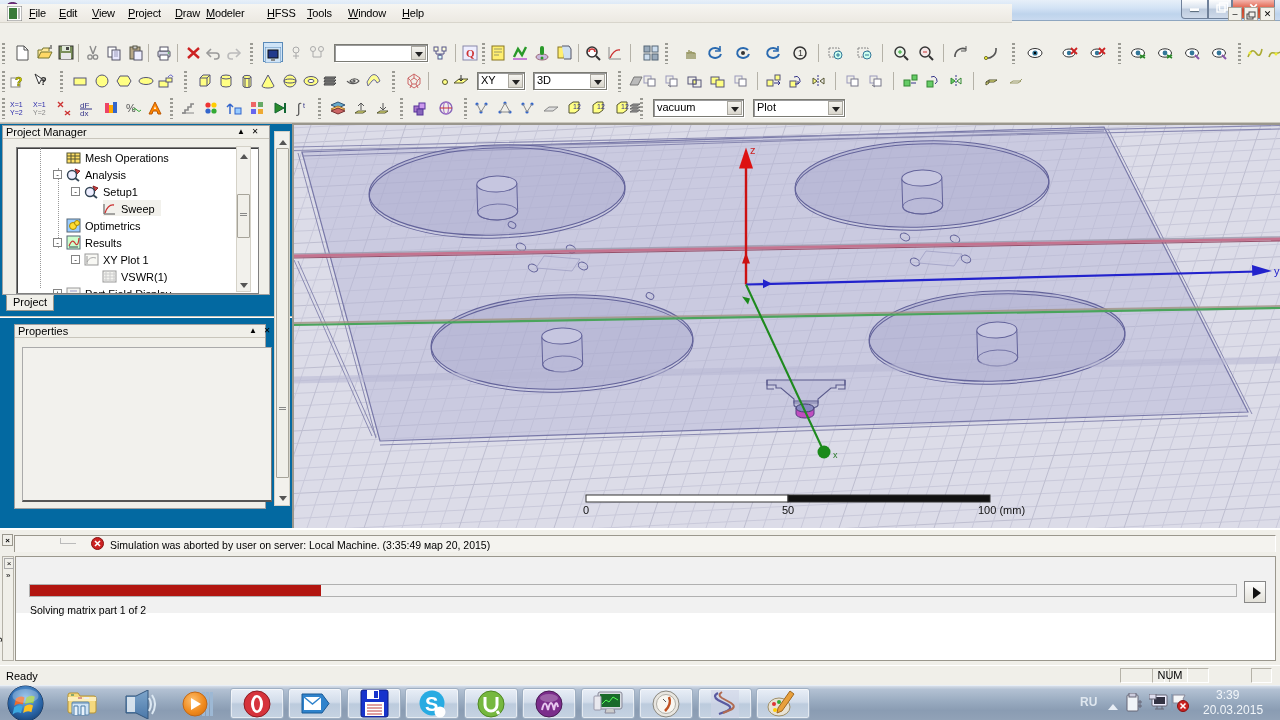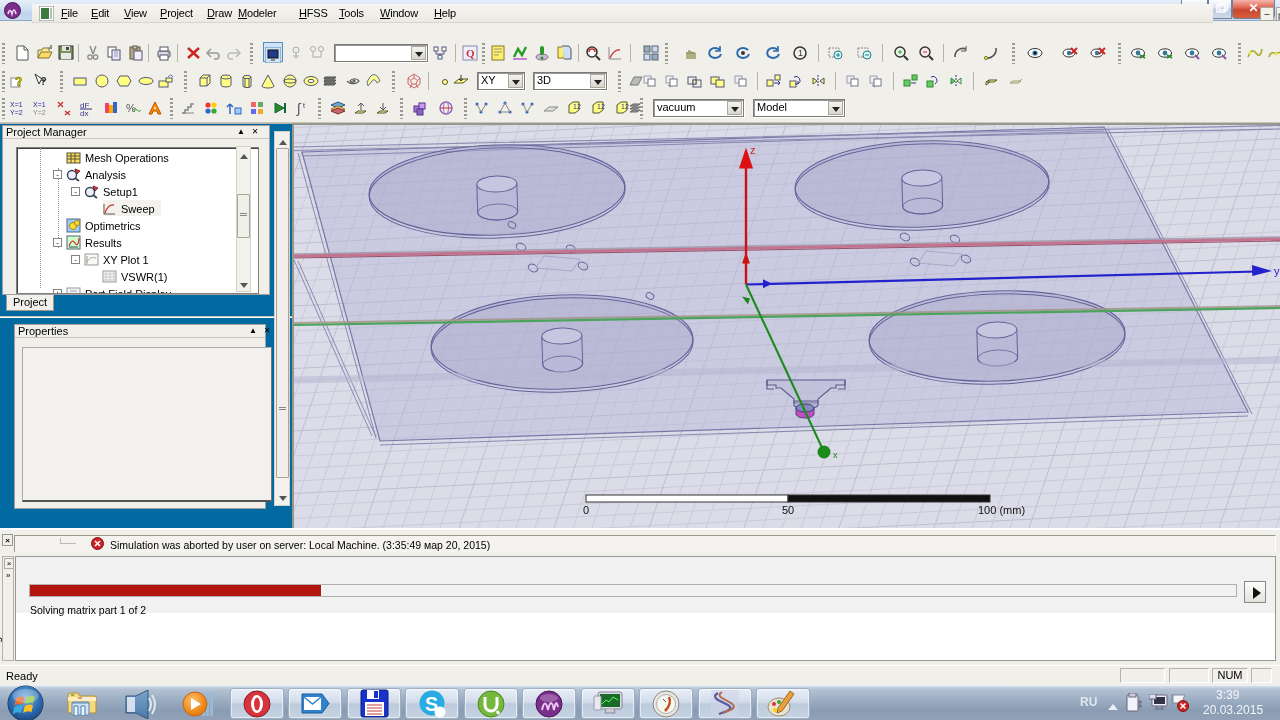--- a/index.html
+++ b/index.html
@@ -9,21 +9,21 @@
 #titlebar { left:0; top:0; width:1280px; height:21px;
   background:linear-gradient(180deg,#e7eff9 0%,#d3e3f5 40%,#bed4ec 70%,#c9daf0 100%);
   border-bottom:1px solid #8ea6c0; }
 #titletext { left:29px; top:3px; font-size:13px; color:#111; white-space:nowrap; }
 .winbtn { top:0px; width:29px; height:19px; border:1px solid #70819a; border-top:none; border-radius:0 0 4px 4px;
   background:linear-gradient(180deg,#fdfdfd 0%,#d8e2ee 45%,#bccadd 50%,#cfdaea 100%); }
 #btnclose { background:linear-gradient(180deg,#f5b6ad 0%,#e26a55 40%,#c8442c 55%,#d8603f 100%); width:43px;}
 .winbtn span { display:block; text-align:center; font-size:9px; line-height:16px; color:#fff; font-weight:bold;}
 #btnclose span { color:#fff; font-size:12px;}
 
-#menubar { left:0; top:4px; width:1181px; height:19px; background:linear-gradient(180deg,#f6f5f1,#ece9e2); border-bottom:1px solid #d8d5cc;margin-left:32px;}
+#menubar { left:0; top:4px; width:1012px; height:19px; background:linear-gradient(180deg,#f6f5f1,#ece9e2); border-bottom:1px solid #d8d5cc;}
 .menuitem { position:absolute; top:3px; font-size:11px; letter-spacing:-0.2px; color:#000; }
 .menuitem u { text-decoration:underline; }
 
 .tbrow { left:0; width:1280px; background:#f0efe9; }
 #tb1 { top:40px; height:27px; }
 #tb2 { top:67px; height:28px; }
 #tb3 { top:95px; height:28px; border-bottom:1px solid #c9c6bc;}
 .grip { position:absolute; width:3px; background:repeating-linear-gradient(180deg,#9a9a93 0 2px,#f0efe9 2px 4px); }
 .vsep { position:absolute; width:1px; background:#b5b2a8; }
 .ticon { position:absolute; }
@@ -607,21 +607,21 @@
     </svg>
     <div class="grip" style="left:640px;top:3px;height:21px"></div>
     <svg class="ticon" style="left:627px;top:5px" width="16" height="16" viewBox="0 0 16 16">
       <path d="M3 6l3-2h7l-3 2zM3 9l3-2h7l-3 2zM3 12l3-2h7l-3 2z" fill="#999" stroke="#666"></path>
     </svg>
     <div class="combo" style="left:653px;top:4px;width:91px;height:18px">
       <span class="txt">vacuum</span>
       <span class="arr"></span>
     </div>
     <div class="combo" style="left:753px;top:4px;width:92px;height:18px">
-      <span class="txt">Model</span>
+      <span class="txt">Plot</span>
       <span class="arr"></span>
     </div>
   </div>
 <div id="dock" class="abs">
 <div class="panelwin" style="left:2px;top:1px;width:268px;height:170px">
  <div class="pwtitle">Project Manager</div>
  <div class="pwbtn" style="left:232px">▲</div>
  <div class="pwbtn" style="left:246px">✕</div>
  <div class="treebox" style="left:13px;top:21px;width:243px;height:147px"></div>
 </div>
@@ -916,21 +916,21 @@
 <div id="progstrip">
   <div class="x">×</div>
   <div class="abs" style="left:3px;top:14px;font-size:8px">»</div>
   <div id="progvert">Progress</div>
 </div>
 </div>
 <div id="statusbar" class="abs">
 <div id="stready">Ready</div>
 <div class="stbox" style="left:1120px;width:45px"></div>
 <div class="stbox" style="left:1169px;width:40px"></div>
-<div class="stbox" style="left:1212px;width:36px">NUM</div>
+<div class="stbox" style="left:1152px;width:36px">NUM</div>
 <div class="stbox" style="left:1251px;width:21px"></div>
 </div>
 <div id="taskbar" class="abs">
     <svg class="abs" style="left:7px;top:-1px" width="37" height="37" viewBox="0 0 37 37">
 <circle cx="18.5" cy="18.5" r="17.5" fill="#1c3f6e" stroke="#0e2546"></circle>
 <circle cx="18.5" cy="18.5" r="17.5" fill="url(#orbg)"></circle>
 <defs>
         <radialGradient id="orbg" cx=".5" cy=".35" r=".75">
           <stop offset="0" stop-color="#7fb8e8"></stop>
           <stop offset=".55" stop-color="#2e6cb0"></stop>

